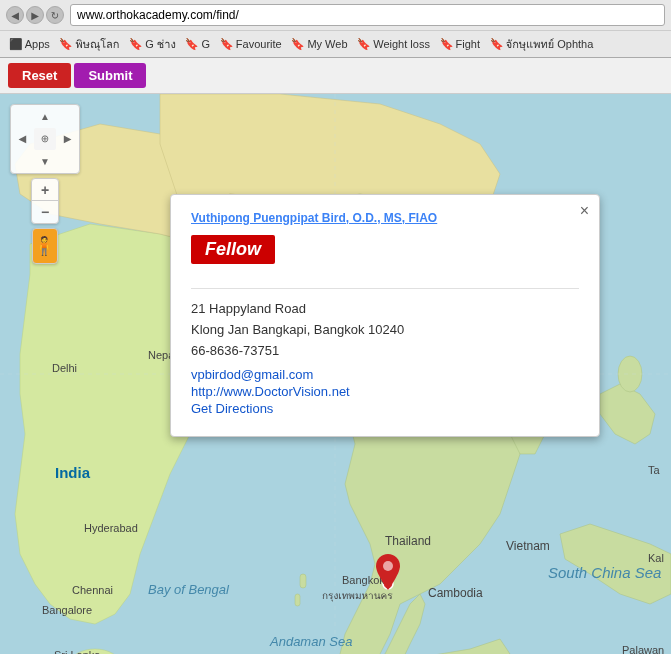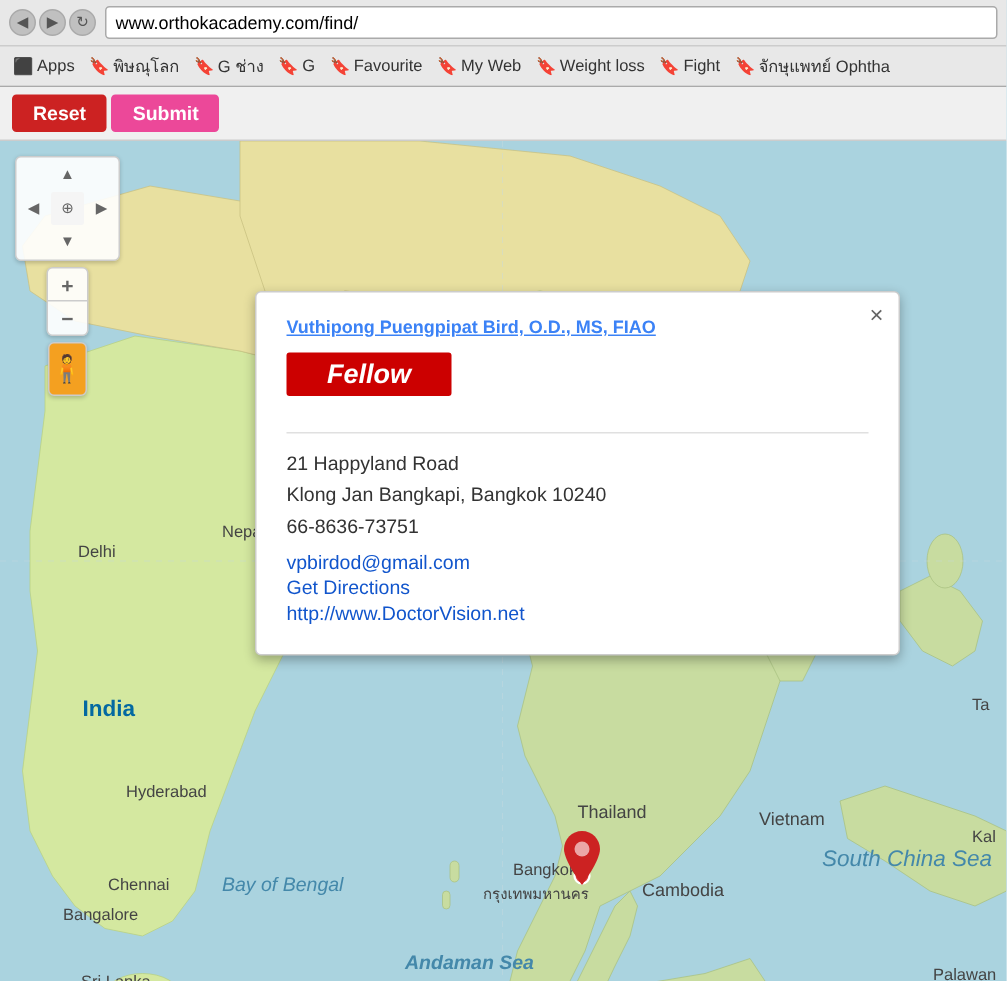--- a/index.html
+++ b/index.html
@@ -74,21 +74,21 @@
       background: #cc2222;
       color: white;
       border: none;
       padding: 5px 14px;
       border-radius: 3px;
       font-size: 13px;
       cursor: pointer;
       font-weight: bold;
     }
     .btn-submit {
-      background: #ec4899;
+      background: #a21caf;
       color: white;
       border: none;
       padding: 5px 14px;
       border-radius: 3px;
       font-size: 13px;
       cursor: pointer;
       font-weight: bold;
     }
 
     
@@ -213,21 +213,21 @@
       cursor: pointer;
       margin-bottom: 10px;
       padding-right: 20px;
     }
     .fellow-badge {
       display: inline-block;
       background: #cc0000;
       color: white;
       font-size: 18px;
       font-weight: bold;
-      padding: 4px 27px;
+      padding: 4px 14px;
       margin-bottom: 14px;
       border-radius: 2px;
       font-style: italic;
     }
     .popup-divider {
       border: none;
       border-top: 1px solid #e0e0e0;
       margin: 10px 0;
     }
     .popup-address {
@@ -377,21 +377,21 @@
 
   <div class="map-label map-label-large" style="top:370px;left:55px;">India</div>
   <div class="map-label" style="top:268px;left:52px;">Delhi</div>
   <div class="map-label" style="top:255px;left:148px;">Nepal</div>
   <div class="map-label" style="top:428px;left:84px;">Hyderabad</div>
   <div class="map-label" style="top:490px;left:72px;">Chennai</div>
   <div class="map-label" style="top:510px;left:42px;">Bangalore</div>
   <div class="map-label" style="top:555px;left:54px;">Sri Lanka</div>
 
   <div class="map-label map-label-water" style="top:488px;left:148px;">Bay of Bengal</div>
-  <div class="map-label map-label-water" style="top:540px;left:270px;font-weight:bold;">Andaman Sea</div>
+  <div class="map-label map-label-water" style="top:540px;left:270px;">Andaman Sea</div>
   <div class="map-label map-label-water" style="top:558px;left:388px;text-align:center;">Gulf of<br>Thailand</div>
   <div class="map-label map-label-medium" style="top:445px;left:506px;">Vietnam</div>
   <div class="map-label map-label-medium" style="top:492px;left:428px;">Cambodia</div>
   <div class="map-label map-label-medium" style="top:440px;left:385px;">Th<span style="letter-spacing:0px;"></span>ailand</div>
   <div class="map-label" style="top:480px;left:342px;">Bangkok</div>
   <div class="map-label" style="top:494px;left:322px;font-size:10px;">กรุงเทพมหานคร</div>
 
   <div class="map-label map-label-water" style="top:470px;left:548px;font-size:15px;">South China Sea</div>
   <div class="map-label" style="top:550px;left:622px;">Palawan</div>
   <div class="map-label" style="top:370px;left:648px;">Ta</div>
@@ -429,17 +429,17 @@
     <div>
       <span class="fellow-badge">Fellow</span>
     </div>
     <hr class="popup-divider">
     <div class="popup-address">
       <span>21 Happyland Road</span><br>
       <span>Klong Jan Bangkapi, Bangkok 10240</span><br>
       <span>66-8636-73751</span>
     </div>
     <a class="popup-link" href="#">vpbirdod@gmail.com</a>
+    <a class="popup-link" href="#">http://www.DoctorVision.net</a>
     <a class="popup-link" href="#">Get Directions</a>
-    <a class="popup-link" href="#">http://www.DoctorVision.net</a>
   </div>
 
 </div>
 
 </body></html>

